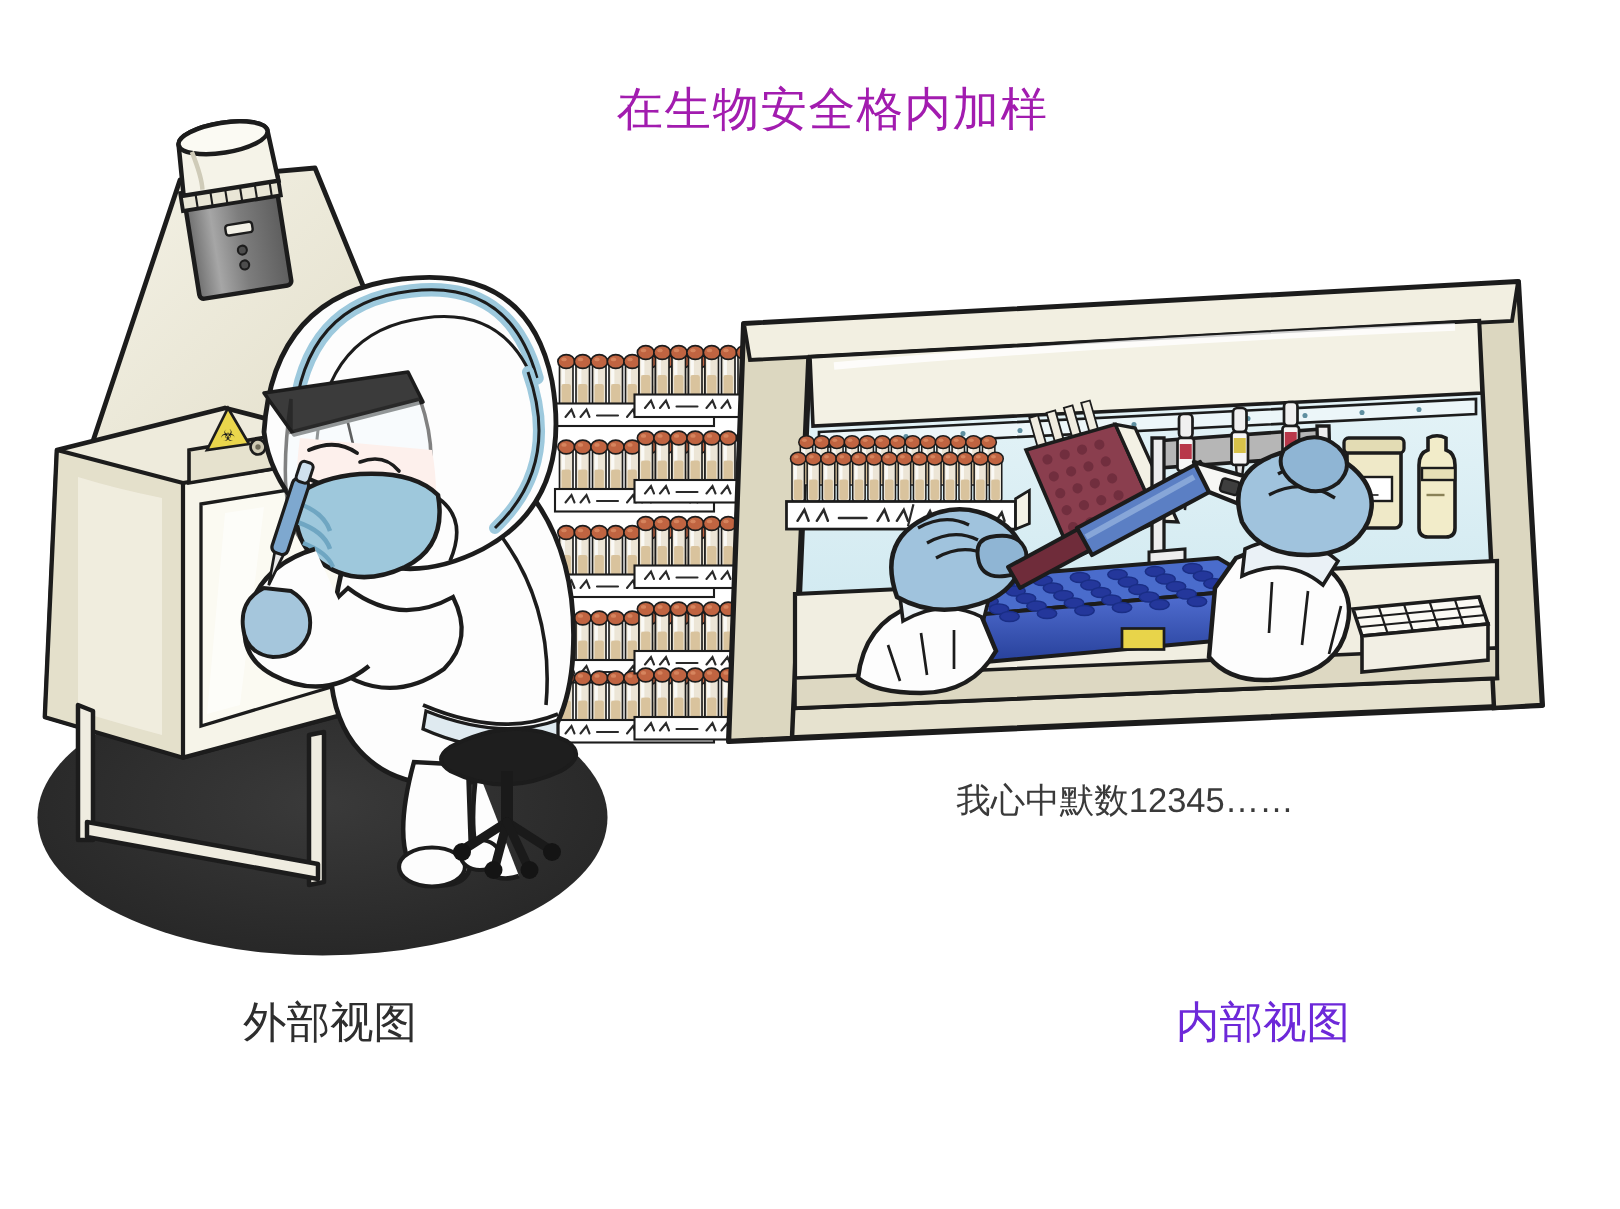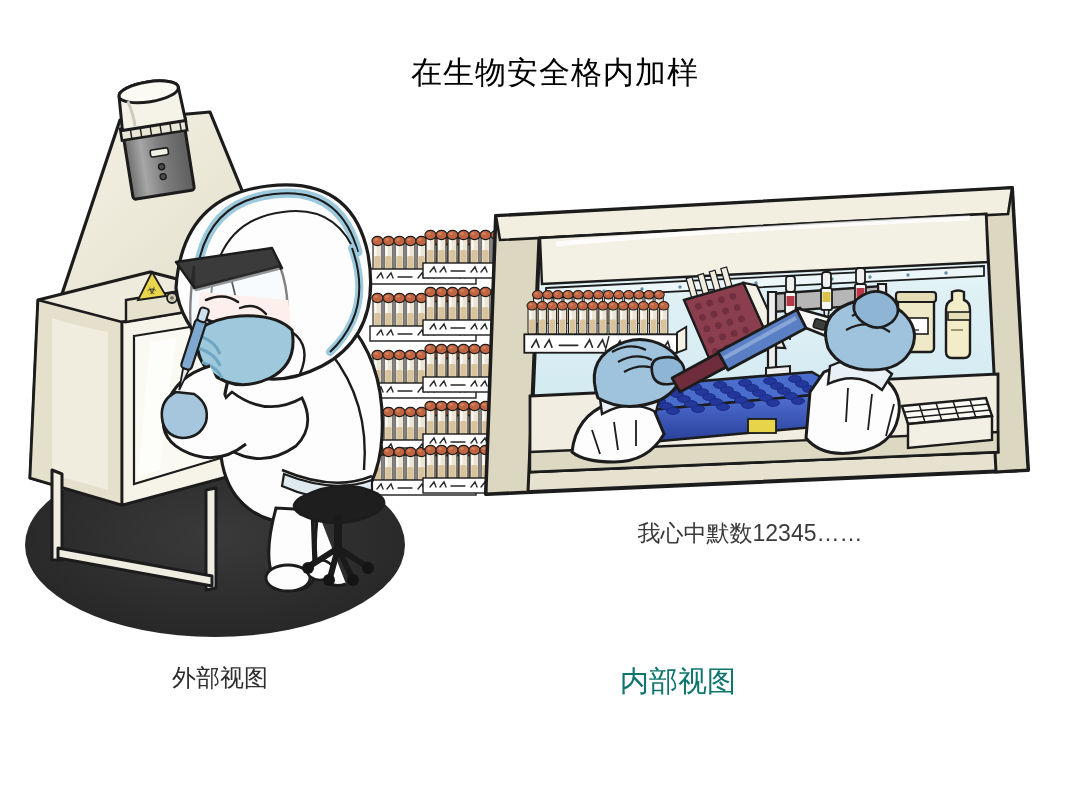--- a/index.html
+++ b/index.html
@@ -16,49 +16,49 @@
     overflow:hidden;
   }
   
   .title{
     position:absolute;
     left:0; top:52px;
     width:1080px;
     text-align:center;
     font-size:31px;
     letter-spacing:1px;
-    color:#000000;
+    color:#a21caf;
     font-weight:400;
     text-indent:30px;
   }
   .caption{
     position:absolute;
     left:530px; top:518px;
     width:440px;
     text-align:center;
     font-size:23px;
     line-height:31px;
     color:#3a3a3a;
   }
   .caption .l2{display:block;}
   .label-left{
     position:absolute;
     left:90px; top:662px;
     width:260px;
     text-align:center;
-    font-size:24px;
+    font-size:29px;
     color:#2e2e2e;
   }
   .label-right{
     position:absolute;
     left:620px; top:662px;
     width:280px;
-    text-align:left;
+    text-align:right;
     font-size:29px;
-    color:#0f766e;
+    color:#6d28d9;
   }
   svg{display:block;}
   .art{position:absolute;left:0;top:0;}
 </style>
 </head>
 <body>
 
 <div id="page">
 
   <div class="title">在生物安全格内加样</div>

